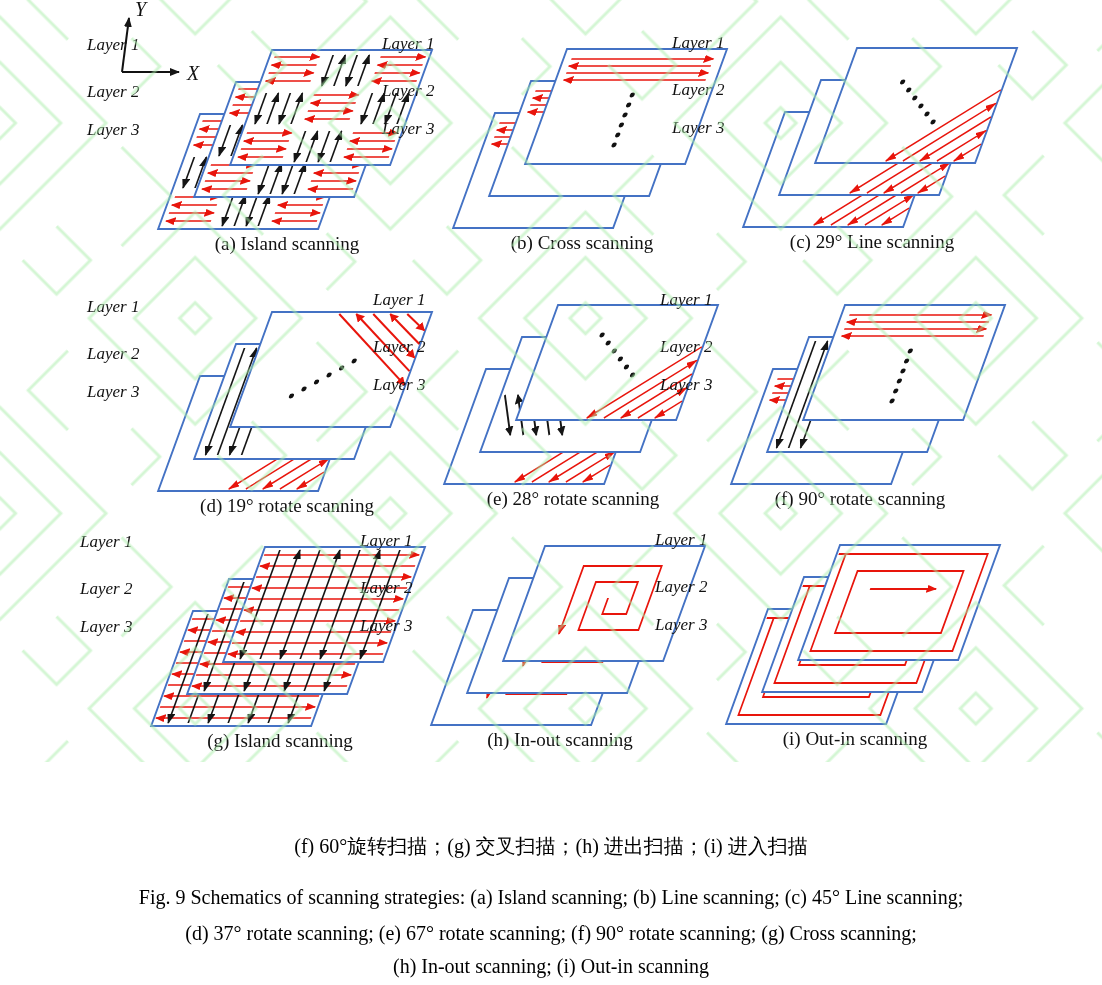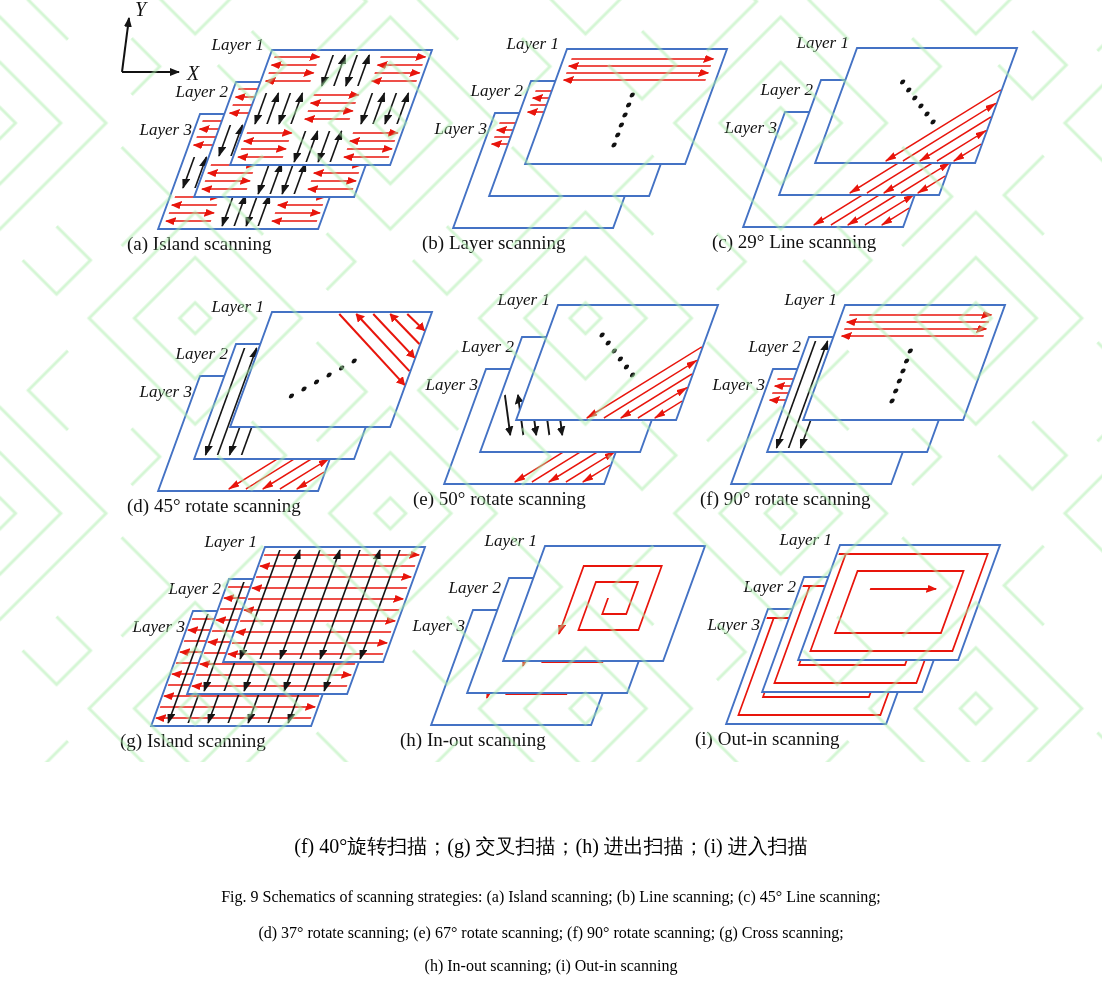--- a/index.html
+++ b/index.html
@@ -2,27 +2,27 @@
 <html><head>
 <meta charset="utf-8">
 <style>
   html,body{margin:0;padding:0;background:#fff;}
   body{width:1102px;height:985px;position:relative;overflow:hidden;
        font-family:"Liberation Serif",serif;color:#000;}
   #figure-canvas{position:absolute;left:0;top:0;width:1102px;height:985px;}
   .panel{position:absolute;width:320px;height:200px;}
   .panel svg{overflow:visible;display:block;}
   .llabel{position:absolute;font-style:italic;font-size:17px;line-height:18px;
-          text-align:right;white-space:nowrap;color:#111;}
-  .pcap{position:absolute;left:-30px;top:188px;width:320px;
+          white-space:nowrap;color:#111;}
+  .pcap{position:absolute;left:-30px;top:188px;width:320px;text-align:center;
         font-size:19px;line-height:22px;color:#111;white-space:nowrap;}
   .cap{position:absolute;left:0;width:1102px;text-align:center;line-height:26px;
        white-space:nowrap;}
   .cap.zh{font-size:20px;}
-  .cap.en{font-size:16px;}
+  .cap.en{font-size:20px;}
   #watermark{position:absolute;left:0;top:0;pointer-events:none;z-index:40;}
   #axes{position:absolute;left:95px;top:0;z-index:10;}
   #panels .panel{z-index:10;}
   .capline{z-index:20;}
 </style>
 </head>
 <body>
 
 <div id="figure-canvas">
 
@@ -196,21 +196,21 @@
             <circle cx="82" cy="56" r="2.4" fill="#111"></circle>
             <circle cx="82" cy="66" r="2.4" fill="#111"></circle>
             <circle cx="82" cy="76" r="2.4" fill="#111"></circle>
             <circle cx="82" cy="86" r="2.4" fill="#111"></circle>
             <circle cx="82" cy="96" r="2.4" fill="#111"></circle>
           </g>
         </svg>
         <div class="llabel" style="left:-70px;width:177px;top:-9px">Layer 1</div>
         <div class="llabel" style="left:-70px;width:141px;top:38px">Layer 2</div>
         <div class="llabel" style="left:-70px;width:105px;top:76px">Layer 3</div>
-        <div class="pcap">(b) Layer scanning</div>
+        <div class="pcap">(b) Cross scanning</div>
       </div>
       <div class="panel" style="left:742px;top:43px">
         <svg width="320" height="195">
           <g transform="translate(43,69) skewX(-20)">
             <path d="M0,0 H160 V115 H0 Z" fill="#fff" stroke="#4472c4" stroke-width="2"></path>
             <line x1="159" y1="41.8" x2="70" y2="113" stroke="#e8150c" stroke-width="1.7" marker-end="url(#am-r)"></line>
             <line x1="87" y1="113" x2="159" y2="55.4" stroke="#e8150c" stroke-width="1.7" marker-end="url(#am-r)"></line>
             <line x1="159" y1="69" x2="104" y2="113" stroke="#e8150c" stroke-width="1.7" marker-end="url(#am-r)"></line>
             <line x1="121" y1="113" x2="159" y2="82.6" stroke="#e8150c" stroke-width="1.7" marker-end="url(#am-r)"></line>
             <line x1="159" y1="96.2" x2="138" y2="113" stroke="#e8150c" stroke-width="1.7" marker-end="url(#am-r)"></line>
@@ -271,21 +271,21 @@
             <circle cx="60" cy="77" r="2.4" fill="#111"></circle>
             <circle cx="70" cy="70" r="2.4" fill="#111"></circle>
             <circle cx="80" cy="63" r="2.4" fill="#111"></circle>
             <circle cx="90" cy="56" r="2.4" fill="#111"></circle>
             <circle cx="100" cy="49" r="2.4" fill="#111"></circle>
           </g>
         </svg>
         <div class="llabel" style="left:-70px;width:177px;top:-9px">Layer 1</div>
         <div class="llabel" style="left:-70px;width:141px;top:38px">Layer 2</div>
         <div class="llabel" style="left:-70px;width:105px;top:76px">Layer 3</div>
-        <div class="pcap">(d) 45° rotate scanning</div>
+        <div class="pcap">(d) 19° rotate scanning</div>
       </div>
       <div class="panel" style="left:443px;top:300px">
         <svg width="320" height="195">
           <g transform="translate(43,69) skewX(-20)">
             <path d="M0,0 H160 V115 H0 Z" fill="#fff" stroke="#4472c4" stroke-width="2"></path>
             <line x1="159" y1="41.8" x2="70" y2="113" stroke="#e8150c" stroke-width="1.7" marker-end="url(#am-r)"></line>
             <line x1="87" y1="113" x2="159" y2="55.4" stroke="#e8150c" stroke-width="1.7" marker-end="url(#am-r)"></line>
             <line x1="159" y1="69" x2="104" y2="113" stroke="#e8150c" stroke-width="1.7" marker-end="url(#am-r)"></line>
             <line x1="121" y1="113" x2="159" y2="82.6" stroke="#e8150c" stroke-width="1.7" marker-end="url(#am-r)"></line>
             <line x1="159" y1="96.2" x2="138" y2="113" stroke="#e8150c" stroke-width="1.7" marker-end="url(#am-r)"></line>
@@ -309,21 +309,21 @@
             <circle cx="64" cy="38" r="2.4" fill="#111"></circle>
             <circle cx="73" cy="46" r="2.4" fill="#111"></circle>
             <circle cx="82" cy="54" r="2.4" fill="#111"></circle>
             <circle cx="91" cy="62" r="2.4" fill="#111"></circle>
             <circle cx="100" cy="70" r="2.4" fill="#111"></circle>
           </g>
         </svg>
         <div class="llabel" style="left:-70px;width:177px;top:-9px">Layer 1</div>
         <div class="llabel" style="left:-70px;width:141px;top:38px">Layer 2</div>
         <div class="llabel" style="left:-70px;width:105px;top:76px">Layer 3</div>
-        <div class="pcap">(e) 50° rotate scanning</div>
+        <div class="pcap">(e) 28° rotate scanning</div>
       </div>
       <div class="panel" style="left:730px;top:300px">
         <svg width="320" height="195">
           <g transform="translate(43,69) skewX(-20)">
             <path d="M0,0 H160 V115 H0 Z" fill="#fff" stroke="#4472c4" stroke-width="2"></path>
             <line x1="8" y1="10" x2="150" y2="10" stroke="#e8150c" stroke-width="1.7" marker-end="url(#am-r)"></line>
             <line x1="150" y1="17" x2="8" y2="17" stroke="#e8150c" stroke-width="1.7" marker-end="url(#am-r)"></line>
             <line x1="8" y1="24" x2="150" y2="24" stroke="#e8150c" stroke-width="1.7" marker-end="url(#am-r)"></line>
             <line x1="150" y1="31" x2="8" y2="31" stroke="#e8150c" stroke-width="1.7" marker-end="url(#am-r)"></line>
           </g>
@@ -481,18 +481,18 @@
           <path d="M190,18 h70 v70"></path>
           <path d="M200,120 h48 v48 h-48"></path>
           <path d="M20,200 v56 h56"></path>
           <path d="M120,210 h40 v40"></path>
         </g>
       </pattern>
     </defs>
     <rect width="1102" height="762" fill="url(#wm)" opacity="0.5"></rect>
   </svg>
 
-  <div class="cap zh capline" style="top:833px">(f) 40°旋转扫描；(g) 交叉扫描；(h) 进出扫描；(i) 进入扫描</div>
+  <div class="cap zh capline" style="top:833px">(f) 60°旋转扫描；(g) 交叉扫描；(h) 进出扫描；(i) 进入扫描</div>
   <div class="cap en capline" style="top:884px">Fig. 9 Schematics of scanning strategies: (a) Island scanning; (b) Line scanning; (c) 45° Line scanning;</div>
   <div class="cap en capline" style="top:920px">(d) 37° rotate scanning; (e) 67° rotate scanning; (f) 90° rotate scanning; (g) Cross scanning;</div>
   <div class="cap en capline" style="top:953px">(h) In-out scanning; (i) Out-in scanning</div>
 
 </div>
 
 </body></html>

